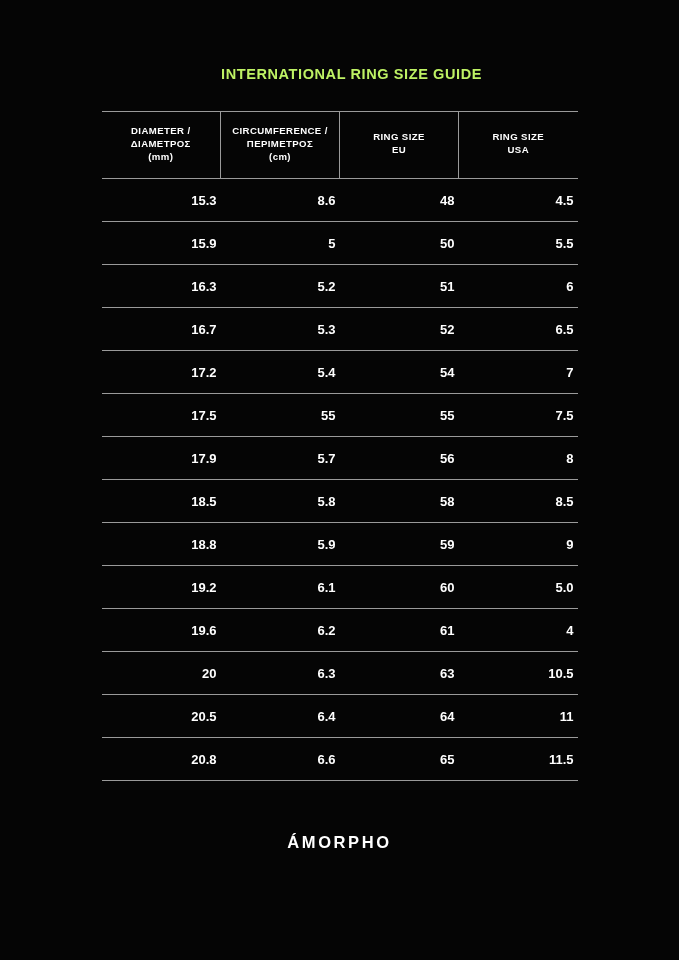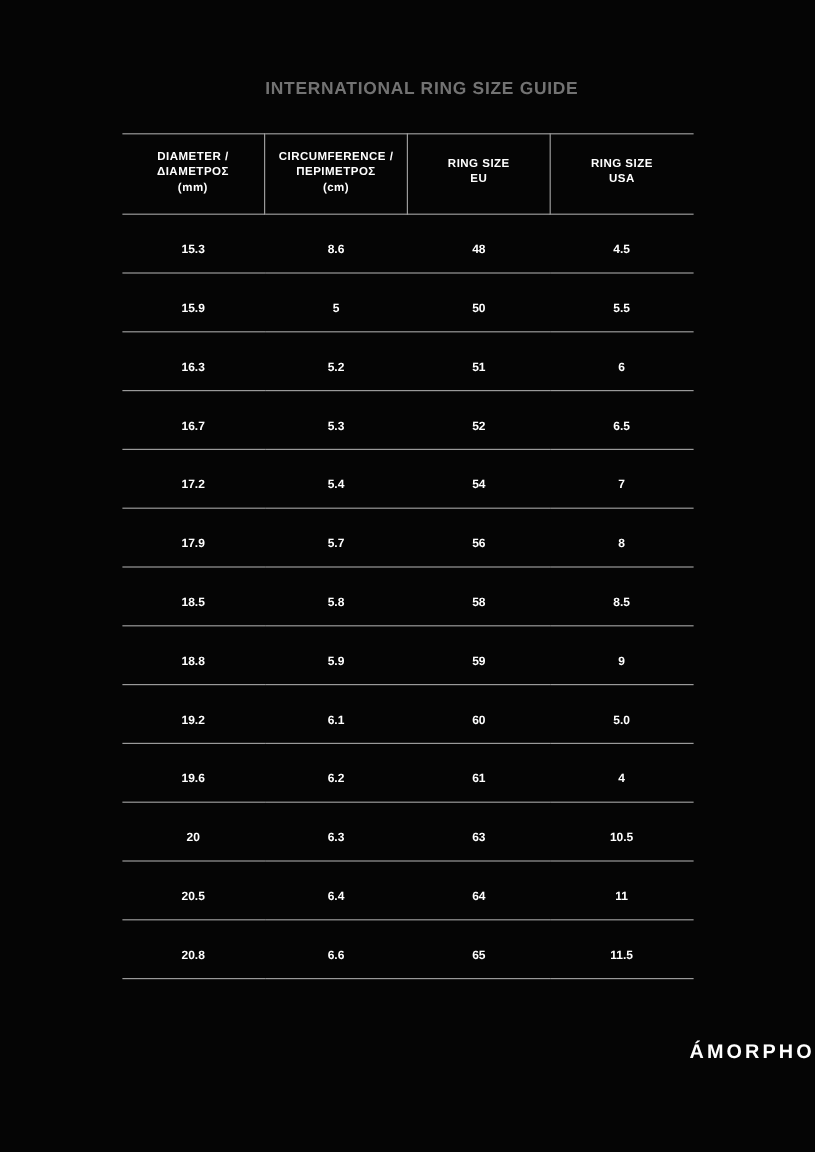--- a/index.html
+++ b/index.html
@@ -19,21 +19,21 @@
     width: 679px;
     height: 960px;
     box-sizing: border-box;
   }
   .title {
     text-align: center;
     font-size: 14.5px;
     font-weight: bold;
     letter-spacing: 0.6px;
     margin-top: 66px;
-    color: #737373;
+    color: #bef264;
     padding-left: 24px;
   }
   .table-wrap {
     margin: 10px auto;
     margin-top: 29px;
     width: 476px;
   }
   table.size-table {
     width: 100%;
     border-collapse: collapse;
@@ -50,38 +50,39 @@
   }
   table.size-table thead th {
     font-size: 9.6px;
     font-weight: bold;
     letter-spacing: 0.4px;
     line-height: 1.35;
     padding: 13px 4px 14px 4px;
     vertical-align: middle;
   }
   table.size-table tbody td {
-    font-size: 10px;
-    font-weight: bold;
-    padding: 24px 4px 13px 4px;
+    font-size: 13px;
+    font-weight: bold;
+    padding: 14px 4px 13px 4px;
     vertical-align: middle;
+    text-align: right;
   }
   
   table.size-table tr > *:first-child { border-left: none; }
   table.size-table tr > *:last-child { border-right: none; }
   
   table.size-table tbody td { border-left: none; border-right: none; }
   table.size-table thead th { border-left-color: #9a9a9a; }
   table.size-table thead th:first-child { border-left: none; }
   table.size-table thead th:last-child { border-right: none; }
   .hdr-line {
     display: block;
   }
   .brand {
-    text-align: right;
+    text-align: center;
     margin-top: 52px;
     font-size: 16.5px;
     font-weight: bold;
     letter-spacing: 2.6px;
     color: #ffffff;
   }
 </style>
 </head>
 <body>
 
@@ -138,20 +139,26 @@
           <td>52</td>
           <td>6.5</td>
         </tr>
         <tr>
           <td>17.2</td>
           <td>5.4</td>
           <td>54</td>
           <td>7</td>
         </tr>
         <tr>
+          <td>17.5</td>
+          <td>55</td>
+          <td>55</td>
+          <td>7.5</td>
+        </tr>
+        <tr>
           <td>17.9</td>
           <td>5.7</td>
           <td>56</td>
           <td>8</td>
         </tr>
         <tr>
           <td>18.5</td>
           <td>5.8</td>
           <td>58</td>
           <td>8.5</td>

